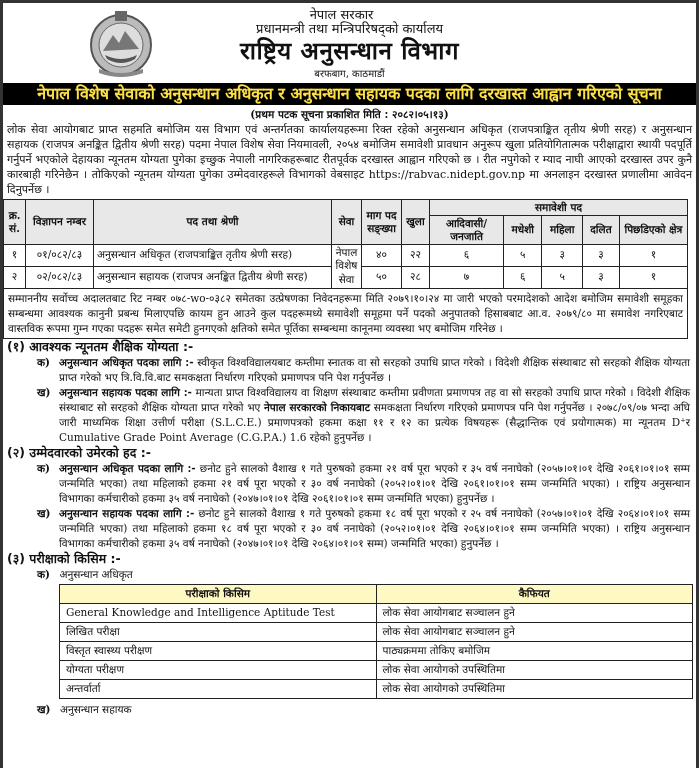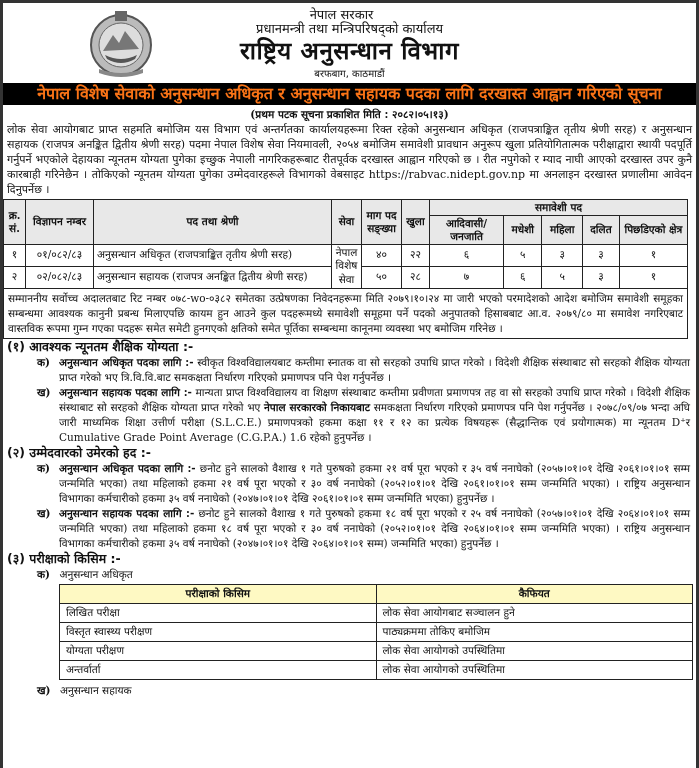--- a/index.html
+++ b/index.html
@@ -5,21 +5,21 @@
   * { box-sizing: border-box; margin: 0; padding: 0; }
   html, body { width: 699px; height: 768px; overflow: hidden; background: #fff; }
   body { font-family: "DejaVu Serif", serif; color: #111; font-size: 11px; line-height: 1.3; }
   .page { position: absolute; left: 0; top: 0; width: 699px; height: 768px; border-left: 3px solid #333; border-right: 3px solid #333; border-top: 3px solid #333; }
   .header { position: relative; height: 80px; text-align: center; }
   .emblem { position: absolute; left: 82px; top: 4px; width: 72px; height: 72px; }
   .hdr-line1 { position: absolute; left: 0; right: 16px; top: 4px; font-size: 13px; font-family: "DejaVu Sans", sans-serif; }
   .hdr-line2 { position: absolute; left: 0; right: 0; top: 18px; font-size: 13px; font-family: "DejaVu Sans", sans-serif; }
   .hdr-line3 { position: absolute; left: 0; right: 0; top: 33px; font-size: 24px; font-weight: bold; font-family: "DejaVu Sans", sans-serif; letter-spacing: 0.5px; }
   .hdr-line4 { position: absolute; left: 0; right: 0; top: 64px; font-size: 10px; font-family: "DejaVu Sans", sans-serif; }
-  .banner { background: #000; color: #f97316; text-align: center; font-weight: bold; font-size: 16px; height: 22px; line-height: 22px; font-family: "DejaVu Sans", sans-serif; white-space: nowrap; overflow: hidden; }
+  .banner { background: #000; color: #fde047; text-align: center; font-weight: bold; font-size: 16px; height: 22px; line-height: 22px; font-family: "DejaVu Sans", sans-serif; white-space: nowrap; overflow: hidden; }
   .pubdate { text-align: center; font-weight: bold; font-size: 10.5px; margin-top: 3px; }
   .intro { padding: 0 4px; font-size: 11px; line-height: 15px; text-align: justify; }
   table.main { width: 685px; margin: 2px 0 0 0; border-collapse: collapse; font-size: 10.5px; }
   table.main th, table.main td { border: 1px solid #222; padding: 1px 3px; text-align: center; vertical-align: middle; }
   table.main th { background: #e8e8e8; font-weight: bold; line-height: 13px; }
   table.main td { height: 22px; }
   table.main td.left { text-align: left; }
   table.main td.note { text-align: justify; font-size: 10.5px; line-height: 15px; padding: 2px 4px; height: auto; }
   .sec { padding: 0 4px; }
   .sec h3 { font-size: 12.5px; font-weight: bold; font-family: "DejaVu Sans", sans-serif; line-height: 16px; }
@@ -146,20 +146,24 @@
     </div>
     <table class="exam">
       <thead>
         <tr>
           <th style="width:50%">परीक्षाको किसिम</th>
           <th>कैफियत</th>
         </tr>
       </thead>
       <tbody>
         <tr>
+            <td>General Knowledge and Intelligence Aptitude Test</td>
+            <td>लोक सेवा आयोगबाट सञ्चालन हुने</td>
+          </tr>
+        <tr>
             <td>लिखित परीक्षा</td>
             <td>लोक सेवा आयोगबाट सञ्चालन हुने</td>
           </tr>
         <tr>
             <td>विस्तृत स्वास्थ्य परीक्षण</td>
             <td>पाठ्यक्रममा तोकिए बमोजिम</td>
           </tr>
         <tr>
             <td>योग्यता परीक्षण</td>
             <td>लोक सेवा आयोगको उपस्थितिमा</td>

